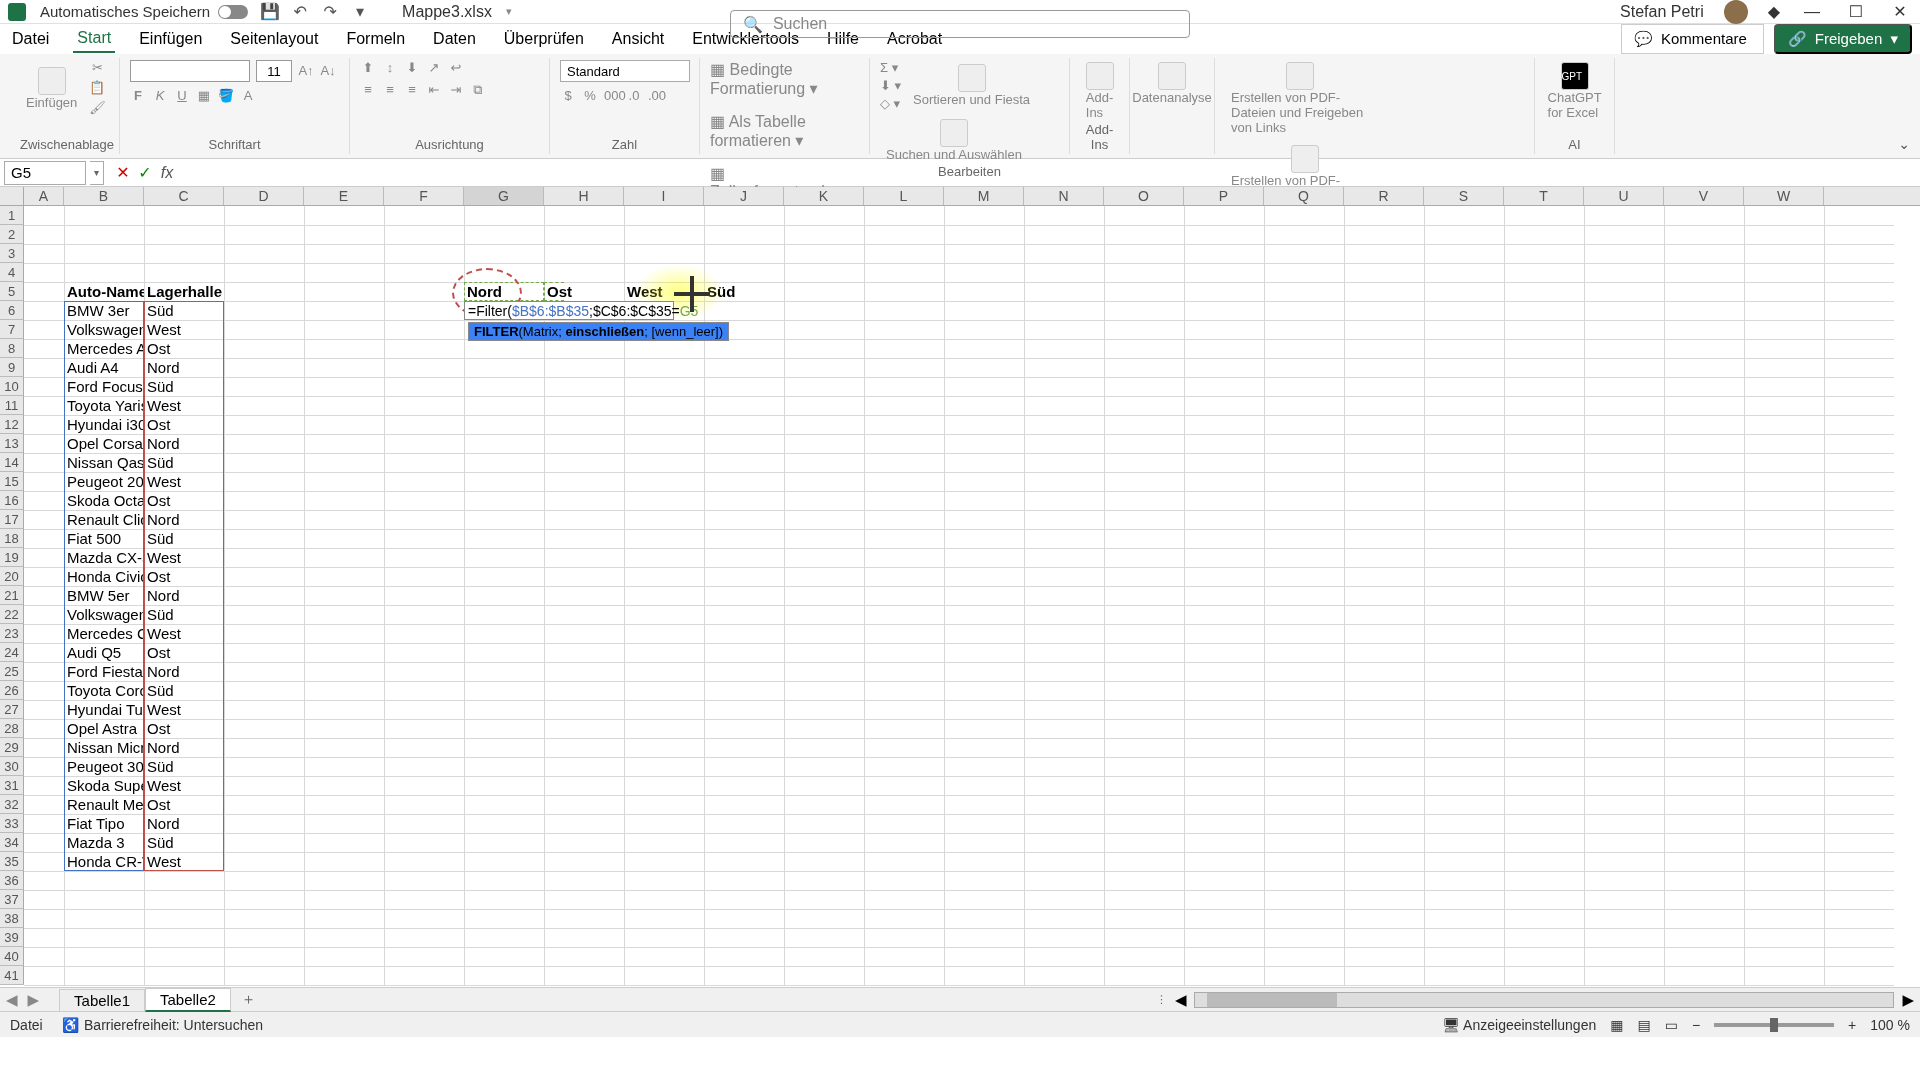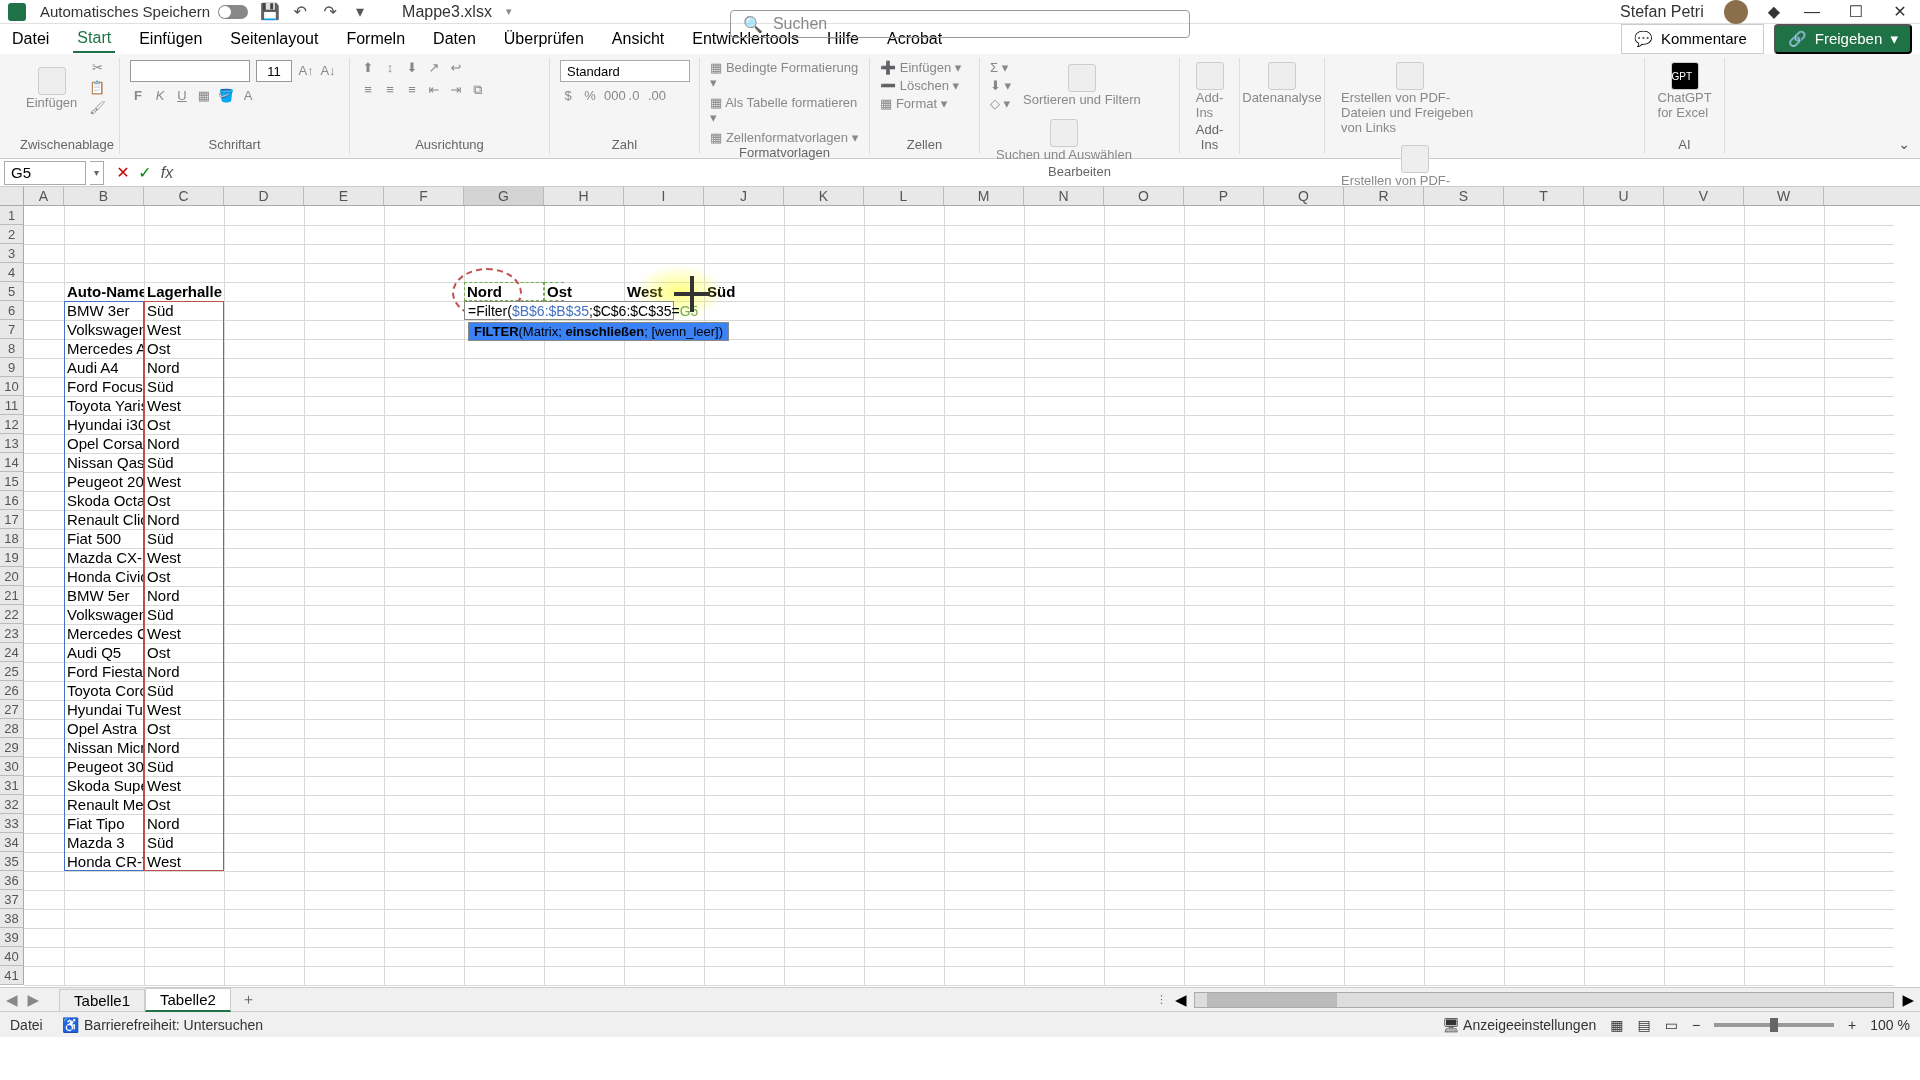--- a/index.html
+++ b/index.html
@@ -201,45 +201,37 @@
         <span class="rb-icon-sm">$</span>
         <span class="rb-icon-sm">%</span>
         <span class="rb-icon-sm">000</span>
         <span class="rb-icon-sm">.0</span>
         <span class="rb-icon-sm">.00</span>
       </div>
     </div>
     <div class="ribbon-label">Zahl</div>
   </div>
   <div class="ribbon-group" style="width:170px">
-    <div style="display:flex;flex-direction:column;gap:5px;font-size:13px;color:#888">
+    <div style="display:flex;flex-direction:column;gap:14px;font-size:16px;color:#888">
       <span>▦ <span>Bedingte Formatierung</span> ▾</span>
       <span>▦ <span>Als Tabelle formatieren</span> ▾</span>
       <span>▦ <span>Zellenformatvorlagen</span> ▾</span>
     </div>
     <div class="ribbon-label">Formatvorlagen</div>
-  </div>
-  <div class="ribbon-group" style="width:110px">
-    <div style="display:flex;flex-direction:column;gap:3px;font-size:13px;color:#888">
-      <span>➕ <span>Einfügen</span> ▾</span>
-      <span>➖ <span>Löschen</span> ▾</span>
-      <span>▦ <span>Format</span> ▾</span>
-    </div>
-    <div class="ribbon-label">Zellen</div>
   </div>
   <div class="ribbon-group" style="width:200px">
     <div class="ribbon-row">
       <div style="display:flex;flex-direction:column;gap:3px;font-size:13px;color:#888">
         <span>Σ ▾</span>
         <span>⬇ ▾</span>
         <span>◇ ▾</span>
       </div>
       <div class="ribbon-btn">
           <div class="icon"></div>
-          <span>Sortieren und Filtern</span>
+          <span>Sortieren und Fiesta</span>
         </div>
       <div class="ribbon-btn">
           <div class="icon"></div>
           <span>Suchen und Auswählen</span>
         </div>
     </div>
     <div class="ribbon-label">Bearbeiten</div>
   </div>
   <div class="ribbon-group" style="width:60px">
     <div class="ribbon-btn">

